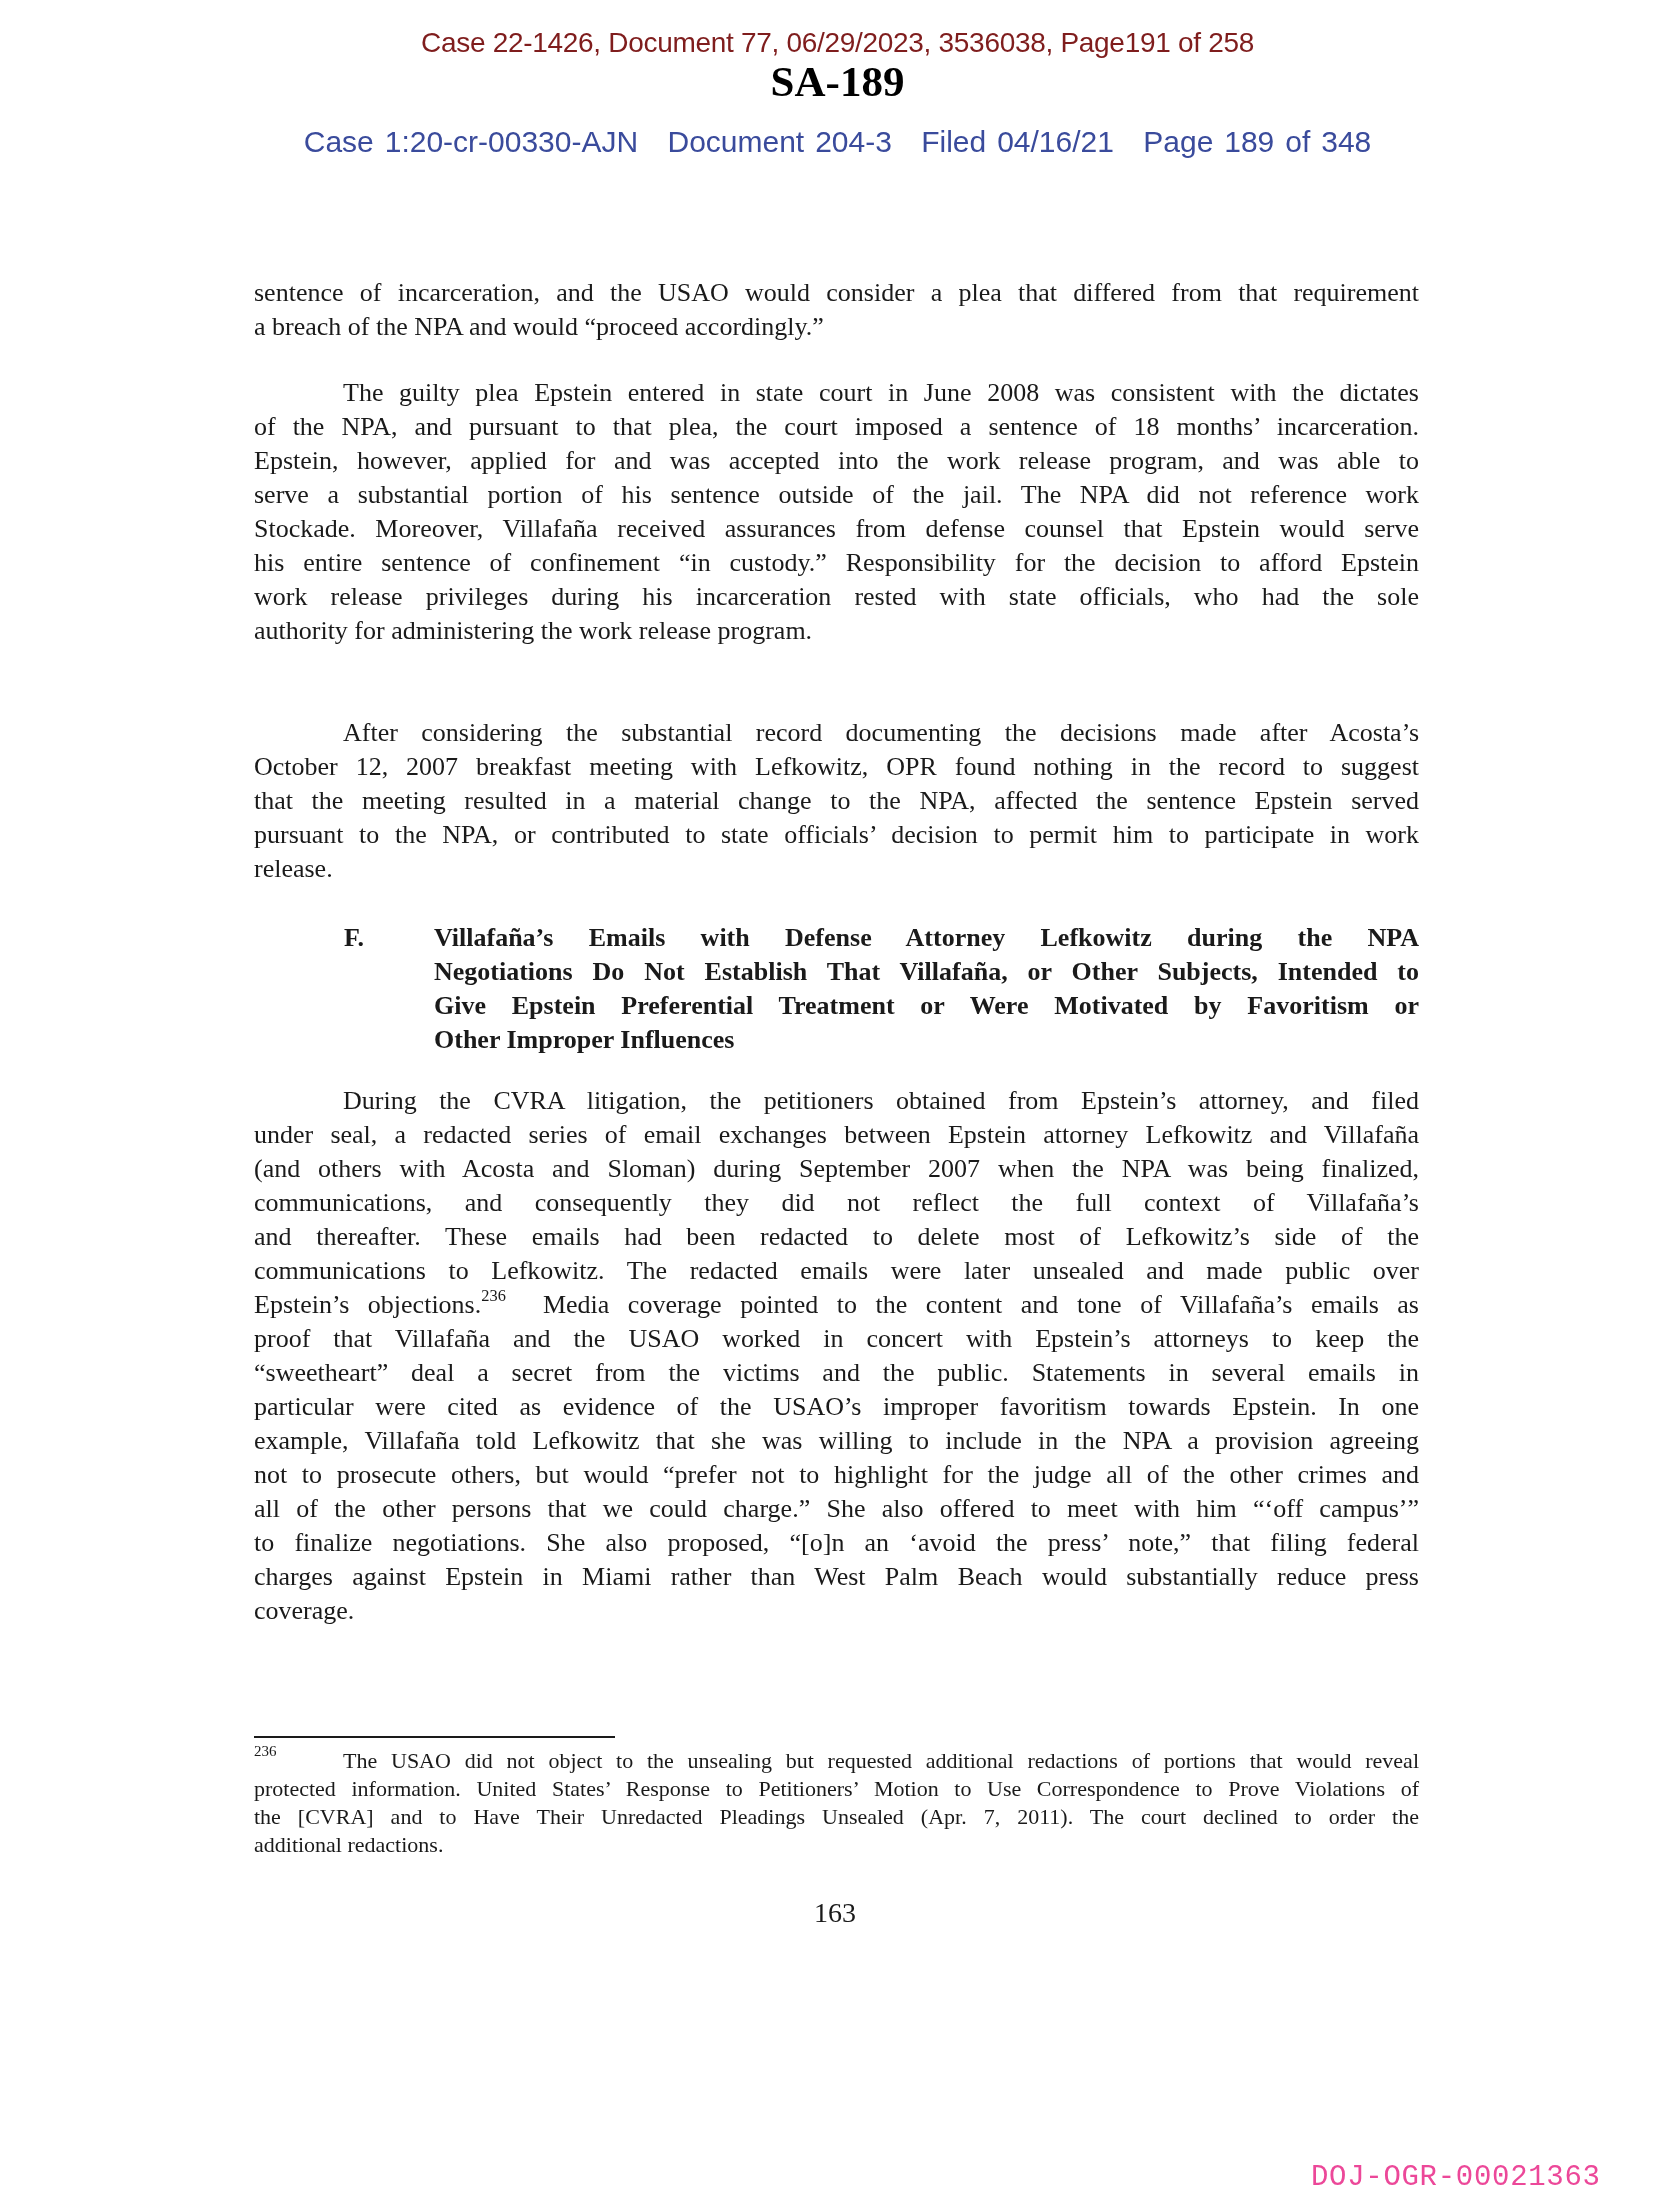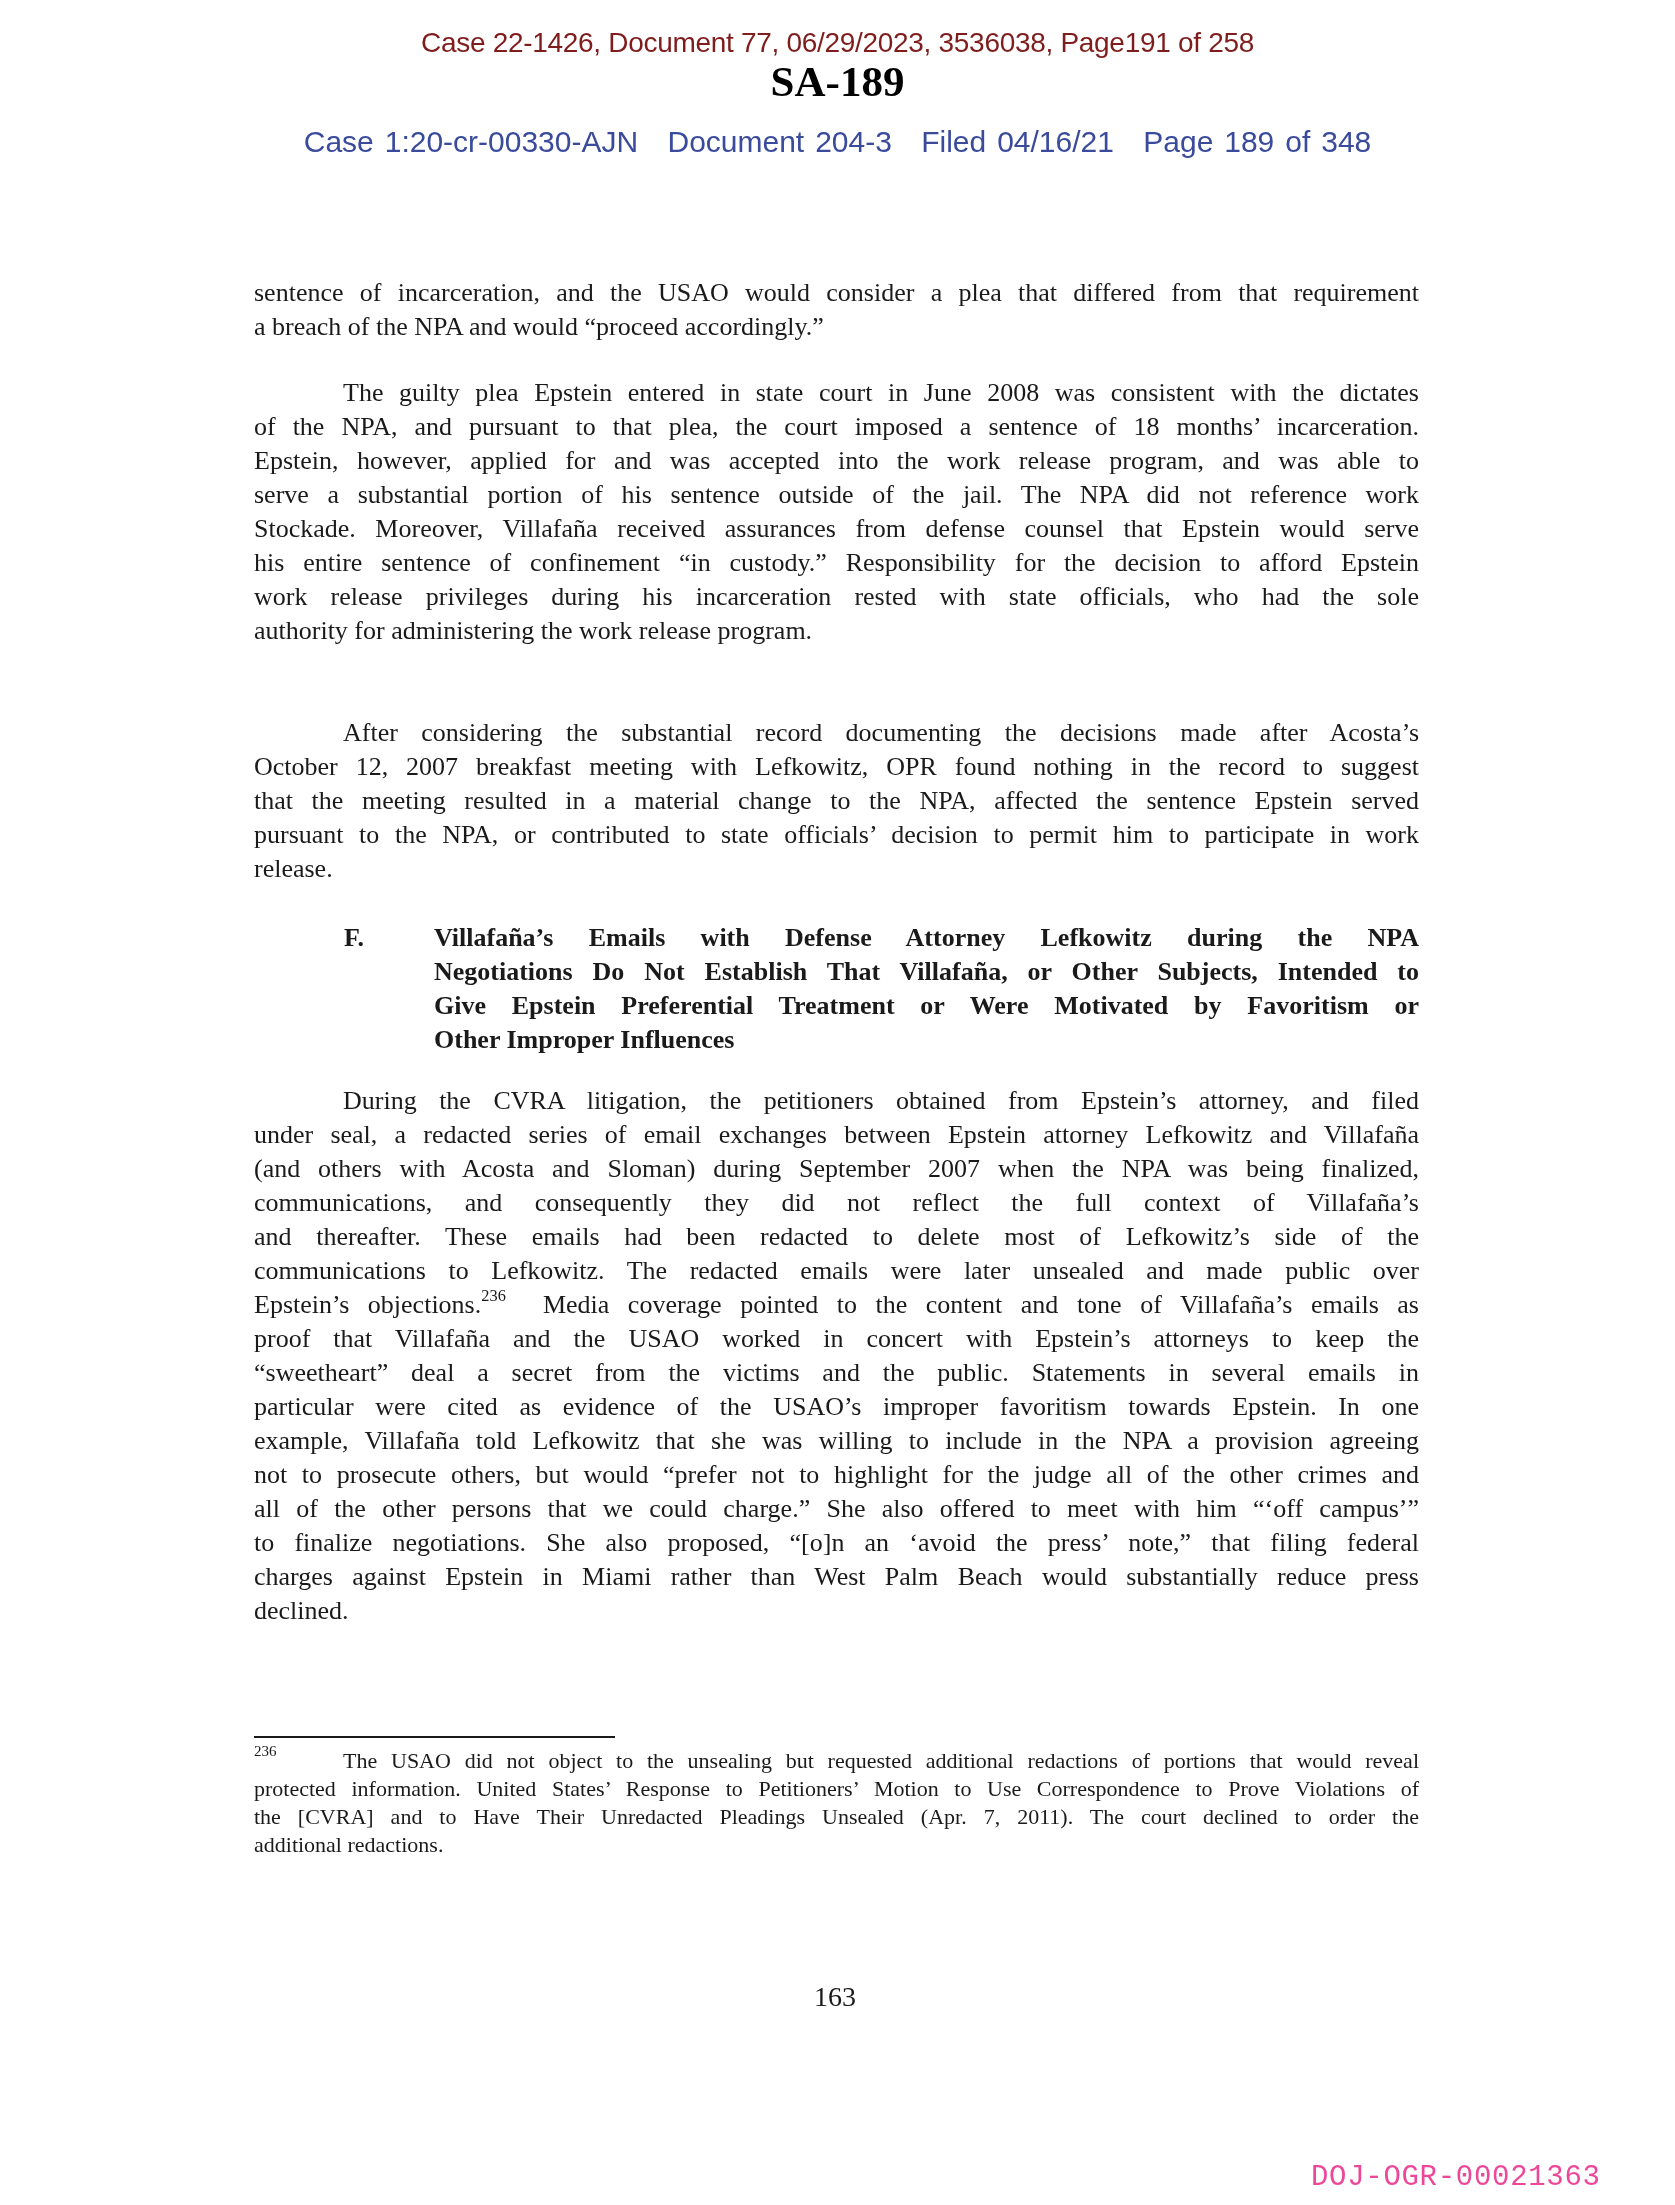--- a/index.html
+++ b/index.html
@@ -19,21 +19,21 @@
   .heading .letter { position: absolute; left: 0; top: 0; }
   .heading .htext { position: absolute; left: 90px; width: 985px; }
   sup.fn { font-size: 16.4px; line-height: 0; position: relative; top: -2.6px; }
 
   .fn-rule { position: absolute; left: 254px; top: 1736px; width: 361px; height: 2px; background: #1a1a1a; }
   .footnote { position: absolute; left: 254px; top: 1747px; width: 1165px; font-family: "Liberation Serif", serif; font-size: 22px; color: #1a1a1a; }
   .footnote .line { height: 28px; line-height: 28px; }
   .footnote .num { position: absolute; left: 0; top: -4px; font-size: 15px; }
   .footnote .line.first { padding-left: 89px; }
 
-  .page-num { position: absolute; top: 1981px; left: 0; width: 1670px; text-align: center; font-family: "Liberation Serif", serif; font-size: 28px; color: #1a1a1a; }
+  .page-num { position: absolute; top: 1897px; left: 0; width: 1670px; text-align: center; font-family: "Liberation Serif", serif; font-size: 28px; color: #1a1a1a; }
   .bates { position: absolute; top: 2161px; left: 1311px; font-family: "Liberation Mono", monospace; font-size: 29px; color: #ec4899; letter-spacing: 0.7px; }
 </style>
 </head>
 <body>
 
 <div class="hdr hdr-red">Case 22-1426, Document 77, 06/29/2023, 3536038, Page191 of 258</div>
 <div class="hdr hdr-sa">SA-189</div>
 <div class="hdr hdr-blue">
   <span>Case 1:20-cr-00330-AJN</span>
   <span>Document 204-3</span>
@@ -86,21 +86,21 @@
     <span class="line">communications to Lefkowitz.  The redacted emails were later unsealed and made public over</span>
     <span class="line"><span>Epstein’s objections.</span><sup class="fn">236</sup><span style="white-space:pre;">  Media coverage pointed to the content and tone of Villafaña’s emails as</span></span>
     <span class="line">proof that Villafaña and the USAO worked in concert with Epstein’s attorneys to keep the</span>
     <span class="line">“sweetheart” deal a secret from the victims and the public.  Statements in several emails in</span>
     <span class="line">particular were cited as evidence of the USAO’s improper favoritism towards Epstein.  In one</span>
     <span class="line">example, Villafaña told Lefkowitz that she was willing to include in the NPA a provision agreeing</span>
     <span class="line">not to prosecute others, but would “prefer not to highlight for the judge all of the other crimes and</span>
     <span class="line">all of the other persons that we could charge.”  She also offered to meet with him “‘off campus’”</span>
     <span class="line">to finalize negotiations.  She also proposed, “[o]n an ‘avoid the press’ note,” that filing federal</span>
     <span class="line">charges against Epstein in Miami rather than West Palm Beach would substantially reduce press</span>
-    <span class="line last">declined.</span>
+    <span class="line last">coverage.</span>
   </div>
 </div>
 
 <div class="fn-rule"></div>
 <div class="footnote">
   <span class="num">236</span>
   <span class="line first">The USAO did not object to the unsealing but requested additional redactions of portions that would reveal</span>
   <span class="line">protected information.  United States’ Response to Petitioners’ Motion to Use Correspondence to Prove Violations of</span>
   <span class="line">the [CVRA] and to Have Their Unredacted Pleadings Unsealed (Apr. 7, 2011).  The court declined to order the</span>
   <span class="line last">additional redactions.</span>

